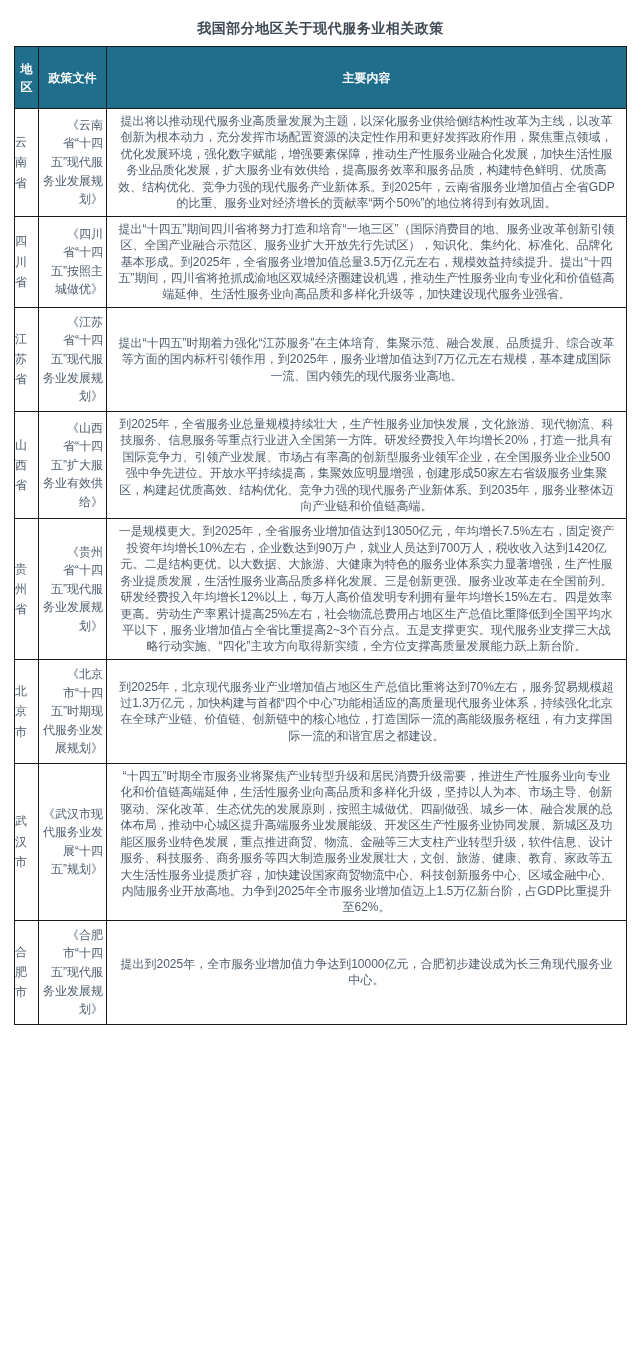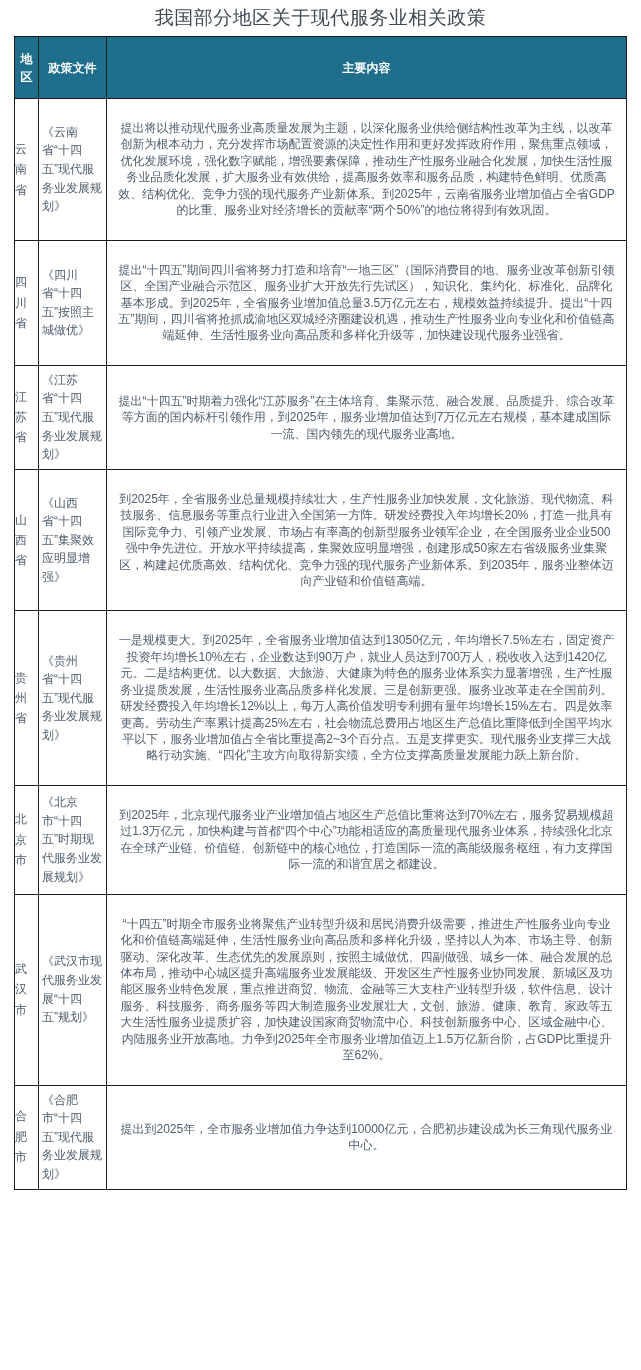--- a/index.html
+++ b/index.html
@@ -11,26 +11,26 @@
     width: 641px;
     min-height: 1370px;
     font-family: "Liberation Sans", "DejaVu Sans", sans-serif;
     -webkit-font-smoothing: antialiased;
   }
   .page {
     padding: 0 14px;
   }
   .page-title {
     margin: 0;
-    padding-top: 4px;
+    padding-top: 14px;
     height: 32px;
     line-height: 28px;
     text-align: center;
-    font-size: 19px;
-    font-weight: 400;
+    font-size: 14px;
+    font-weight: 700;
     color: #3f4a54;
     letter-spacing: 0.5px;
   }
   table.policies {
     width: 613px;
     border-collapse: collapse;
     table-layout: fixed;
   }
   table.policies col.c-region { width: 24px; }
   table.policies col.c-policy { width: 68px; }
@@ -50,32 +50,32 @@
     line-height: 1.5;
   }
   td.region {
     text-align: left;
     font-size: 12px;
     color: #4e5d6c;
     line-height: 1.7;
     padding: 4px 0;
   }
   td.policy {
-    text-align: left;
+    text-align: right;
     font-size: 12px;
     color: #4e5d6c;
     line-height: 1.55;
     padding: 5px 3px;
   }
   td.content {
     text-align: center;
     font-size: 12px;
     color: #4e5d6c;
     line-height: 1.37;
-    padding: 21px 10px;
+    padding: 4px 10px;
   }
 </style>
 </head>
 <body>
 
 <div class="page">
   <div class="page-title">我国部分地区关于现代服务业相关政策</div>
 
   <table class="policies">
     <colgroup>
@@ -106,21 +106,21 @@
 
   <tr>
     <td class="region">江苏省</td>
     <td class="policy">《江苏省“十四五”现代服务业发展规划》</td>
     <td class="content">提出“十四五”时期着力强化“江苏服务”在主体培育、集聚示范、融合发展、品质提升、综合改革等方面的国内标杆引领作用，到2025年，服务业增加值达到7万亿元左右规模，基本建成国际一流、国内领先的现代服务业高地。</td>
   </tr>
 
 
   <tr>
     <td class="region">山西省</td>
-    <td class="policy">《山西省“十四五”集聚效应明显增强》</td>
+    <td class="policy">《山西省“十四五”扩大服务业有效供给》</td>
     <td class="content">到2025年，全省服务业总量规模持续壮大，生产性服务业加快发展，文化旅游、现代物流、科技服务、信息服务等重点行业进入全国第一方阵。研发经费投入年均增长20%，打造一批具有国际竞争力、引领产业发展、市场占有率高的创新型服务业领军企业，在全国服务业企业500强中争先进位。开放水平持续提高，集聚效应明显增强，创建形成50家左右省级服务业集聚区，构建起优质高效、结构优化、竞争力强的现代服务产业新体系。到2035年，服务业整体迈向产业链和价值链高端。</td>
   </tr>
 
   <tr>
     <td class="region">贵州省</td>
     <td class="policy">《贵州省“十四五”现代服务业发展规划》</td>
     <td class="content">一是规模更大。到2025年，全省服务业增加值达到13050亿元，年均增长7.5%左右，固定资产投资年均增长10%左右，企业数达到90万户，就业人员达到700万人，税收收入达到1420亿元。二是结构更优。以大数据、大旅游、大健康为特色的服务业体系实力显著增强，生产性服务业提质发展，生活性服务业高品质多样化发展。三是创新更强。服务业改革走在全国前列。研发经费投入年均增长12%以上，每万人高价值发明专利拥有量年均增长15%左右。四是效率更高。劳动生产率累计提高25%左右，社会物流总费用占地区生产总值比重降低到全国平均水平以下，服务业增加值占全省比重提高2~3个百分点。五是支撑更实。现代服务业支撑三大战略行动实施、“四化”主攻方向取得新实绩，全方位支撑高质量发展能力跃上新台阶。</td>
   </tr>
 
   <tr>

